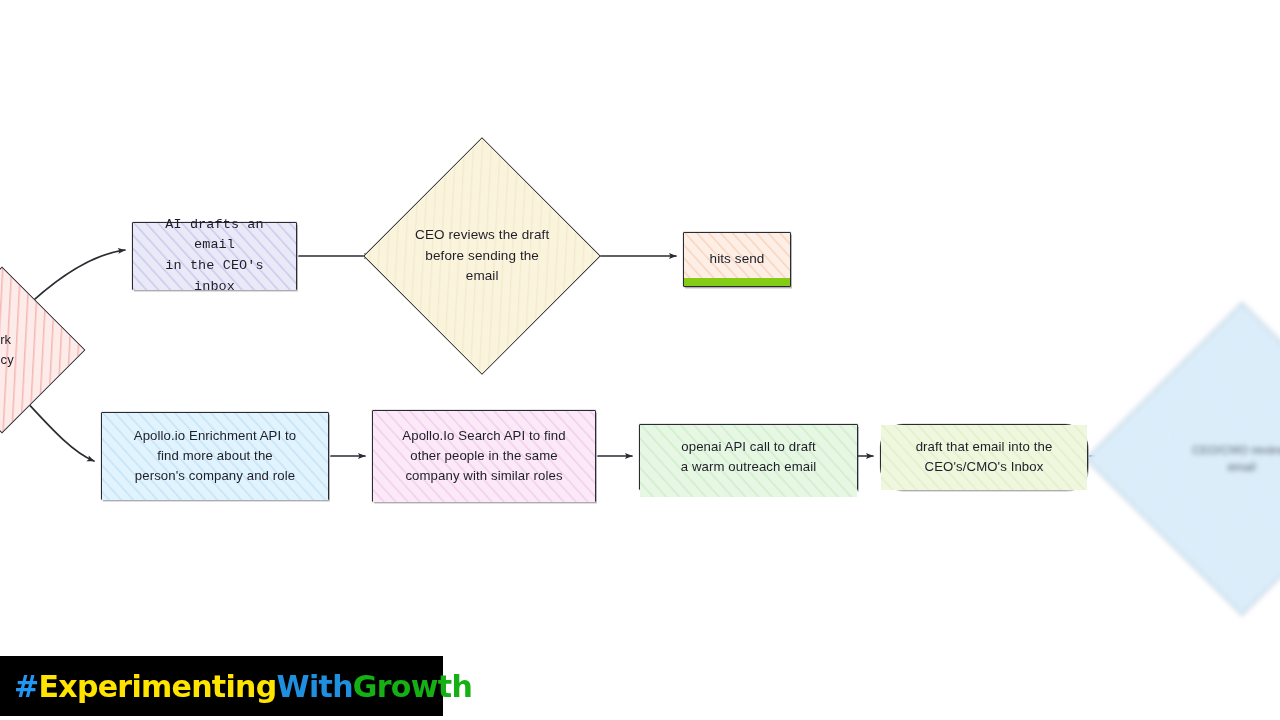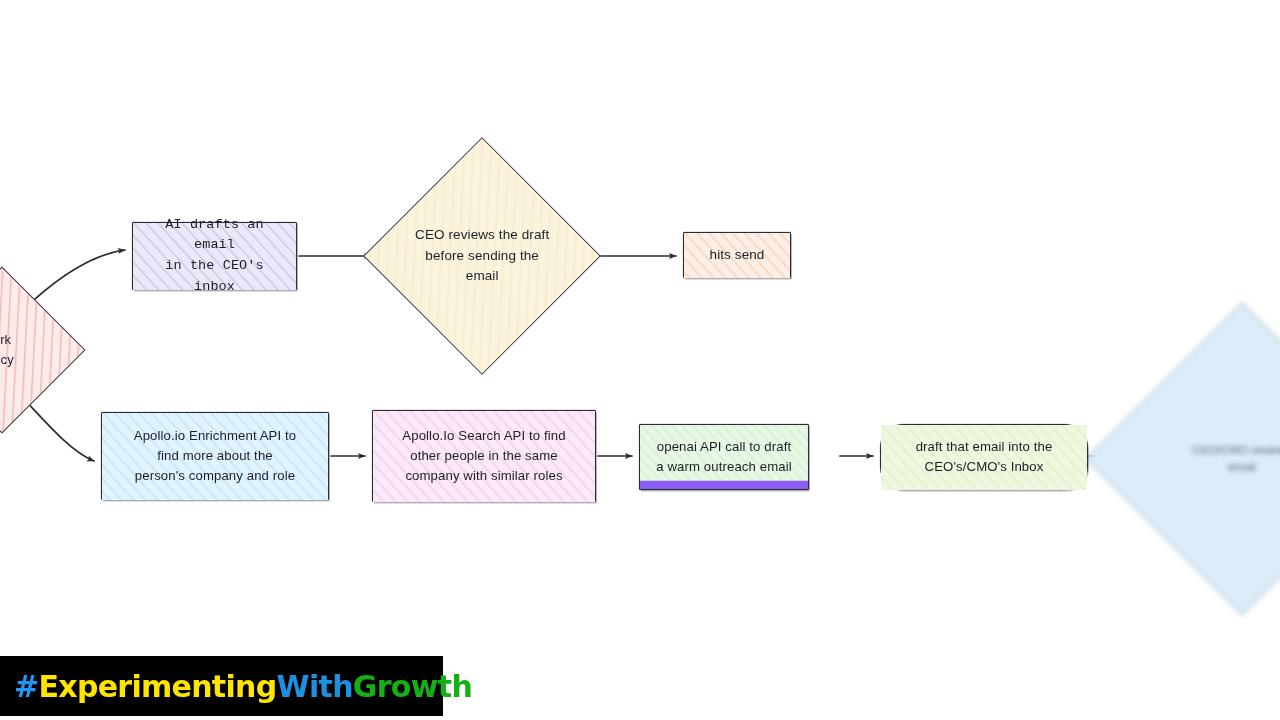--- a/index.html
+++ b/index.html
@@ -159,21 +159,21 @@
   </div>
 
   <div class="node diamond" style="left:398px;top:172px;width:168px;height:168px;background-color:#fbf4dd;z-index:5;">
     <svg class="hatch" viewBox="0 0 168 168" preserveAspectRatio="none">
       <rect width="168" height="168" fill="url(#h-cream)"></rect>
     </svg>
     <div class="label" style="font-size:13.5px;width:230px;">CEO reviews the draft
 before sending the email</div>
   </div>
 
-  <div class="node rect" style="left:683px;top:232px;width:108px;height:46px;background-color:#84cc16;z-index:5;">
+  <div class="node rect" style="left:683px;top:232px;width:108px;height:55px;background-color:#84cc16;z-index:5;">
     <svg class="hatch" viewBox="0 0 108 46" preserveAspectRatio="none">
       <rect width="108" height="46" fill="url(#h-peach)"></rect>
     </svg>
     <div class="label" style="font-size:13.5px;">hits send</div>
   </div>
 
   <div class="node rect" style="left:101px;top:412px;width:228px;height:88px;background-color:#e1f3fd;z-index:5;">
     <svg class="hatch" viewBox="0 0 228 88" preserveAspectRatio="none">
       <rect width="228" height="88" fill="url(#h-blue)"></rect>
     </svg>
@@ -184,21 +184,21 @@
 
   <div class="node rect" style="left:372px;top:410px;width:224px;height:92px;background-color:#fbe9f8;z-index:5;">
     <svg class="hatch" viewBox="0 0 224 92" preserveAspectRatio="none">
       <rect width="224" height="92" fill="url(#h-magenta)"></rect>
     </svg>
     <div class="label" style="font-size:13.2px;">Apollo.Io Search API to find
 other people in the same
 company with similar roles</div>
   </div>
 
-  <div class="node rect" style="left:639px;top:424px;width:170px;height:66px;background-color:#8b5cf6;z-index:5;">
+  <div class="node rect" style="left:639px;top:424px;width:219px;height:66px;background-color:#86efac;z-index:5;">
     <svg class="hatch" viewBox="0 0 199 66" preserveAspectRatio="none">
       <rect width="199" height="66" fill="url(#h-green)"></rect>
     </svg>
     <div class="label" style="font-size:13.2px;">openai API call to draft
 a warm outreach email</div>
   </div>
 
   <div class="node rect" style="left:880px;top:424px;width:208px;height:66px;background-color:#fca5a5;z-index:5;border-radius:23px;">
     <svg class="hatch" viewBox="0 0 208 66" preserveAspectRatio="none">
       <rect width="208" height="66" fill="url(#h-olive)"></rect>

